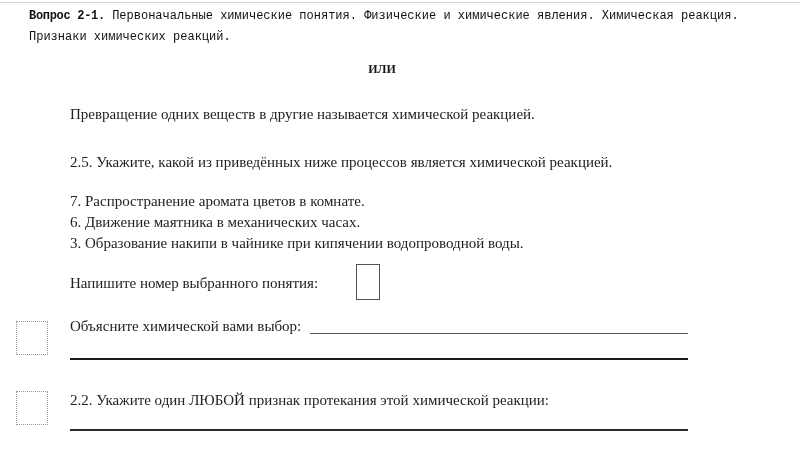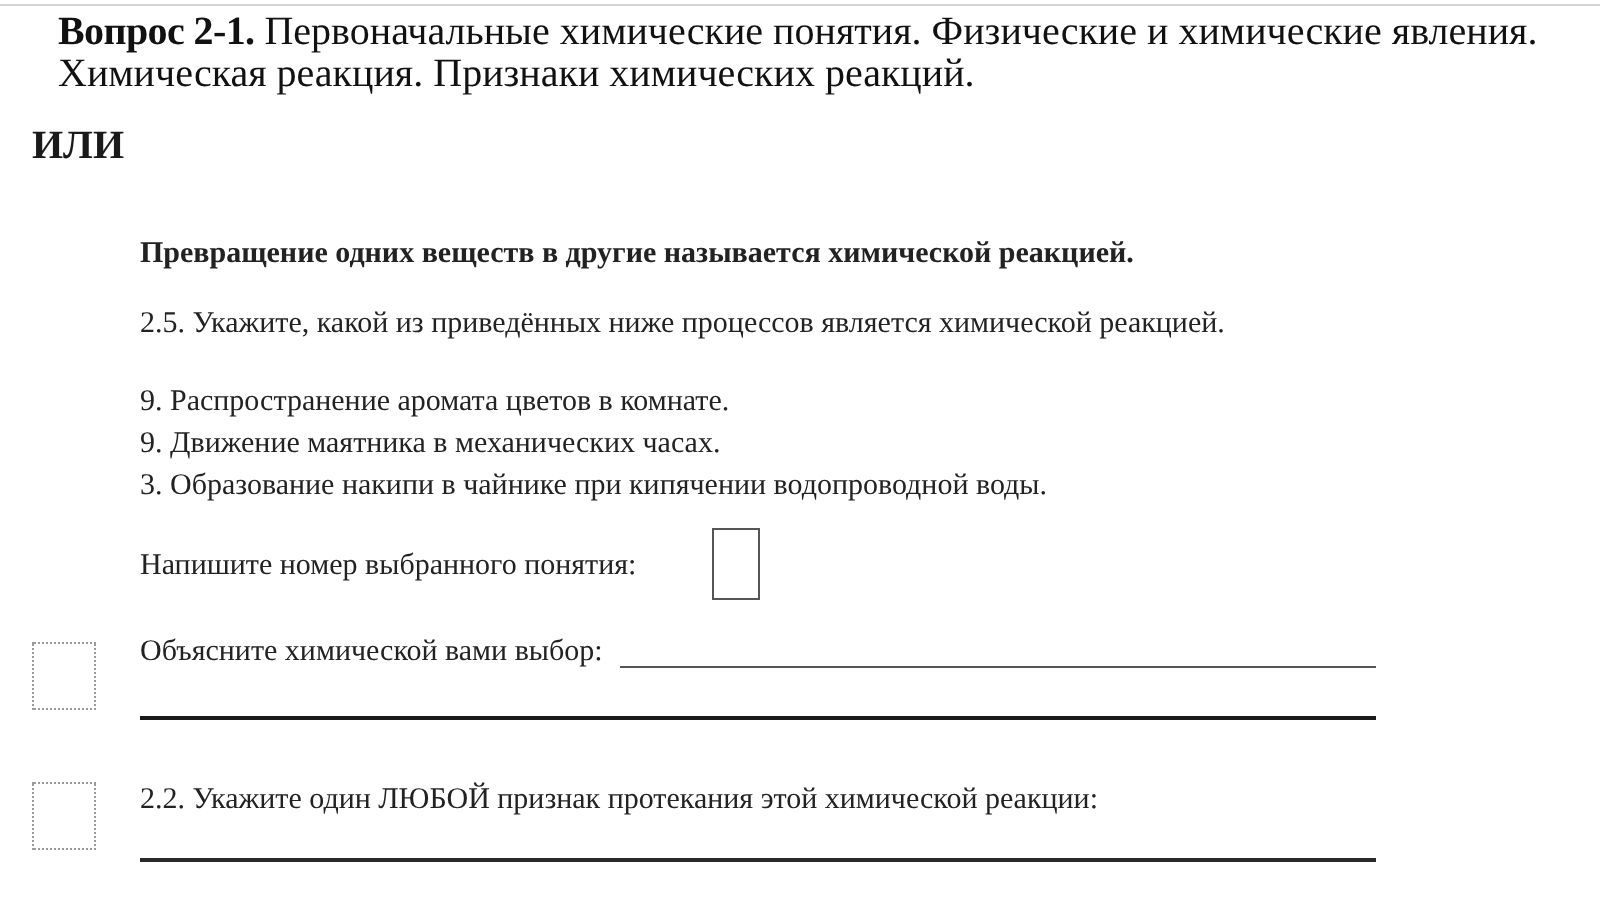--- a/index.html
+++ b/index.html
@@ -3,28 +3,28 @@
   <meta charset="utf-8">
   <style>
     html, body { margin: 0; padding: 0; }
     body {
       width: 800px; height: 450px; background: #ffffff; position: relative; overflow: hidden;
       color: #1a1a1a;
     }
     .topline { position: absolute; left: 0; top: 2px; width: 800px; height: 1px; background: #d4d4d4; }
     .header {
       position: absolute; left: 29px; top: 6px; width: 760px;
-      font-family: Liberation Serif, serif; font-size: 20px; line-height: 21px; color: #111;
+      font-family: Liberation Mono, monospace; font-size: 12px; line-height: 21px; color: #111;
     }
     .header b { font-weight: bold; letter-spacing: -0.3px; }
     .serif { font-family: "Liberation Serif", serif; color: #222; }
     .or {
-      position: absolute; left: 0; width: 760px; top: 62px; text-align: left;
-      font-family: "Liberation Serif", serif; font-weight: bold; font-size: 20px;
-      padding-left: 16px;
+      position: absolute; left: 0; width: 760px; top: 62px; text-align: center;
+      font-family: "Liberation Serif", serif; font-weight: bold; font-size: 12px;
+      padding-left: 2px;
     }
     .line {
       position: absolute; left: 70px; font-size: 15px; white-space: nowrap;
     }
     .answer-box {
       position: absolute; left: 356px; top: 264px; width: 24px; height: 36px;
       border: 1.5px solid #555; box-sizing: border-box;
     }
     .score-box {
       position: absolute; left: 16px; width: 32px; height: 34px;
@@ -42,26 +42,26 @@
 
 <div class="topline"></div>
 
 <div class="header">
   <b>Вопрос 2-1.</b>
   <span>Первоначальные химические понятия. Физические и химические явления. Химическая реакция. Признаки химических реакций.</span>
 </div>
 
 <div class="or">ИЛИ</div>
 
-<div class="line serif" style="top:119px;font-weight:bold;">Превращение одних веществ в другие называется химической реакцией.</div>
+<div class="line serif" style="top:106px;">Превращение одних веществ в другие называется химической реакцией.</div>
 
 <div class="line serif" style="top:154px;">2.5. Укажите, какой из приведённых ниже процессов является химической реакцией.</div>
 
-<div class="line serif" style="top:193px;">9. Распространение аромата цветов в комнате.</div>
-<div class="line serif" style="top:214px;">9. Движение маятника в механических часах.</div>
+<div class="line serif" style="top:193px;">7. Распространение аромата цветов в комнате.</div>
+<div class="line serif" style="top:214px;">6. Движение маятника в механических часах.</div>
 <div class="line serif" style="top:235px;">3. Образование накипи в чайнике при кипячении водопроводной воды.</div>
 
 <div class="line serif" style="top:275px;">Напишите номер выбранного понятия:</div>
 <div class="answer-box"></div>
 
 <div class="score-box" style="top:321px;"></div>
 <div class="line serif" style="top:318px;">Объясните химической вами выбор:</div>
 <div class="blank-thin" style="left:310px; top:333px; width:378px;"></div>
 <div class="blank-thick" style="left:70px; top:358px; width:618px;"></div>
 

